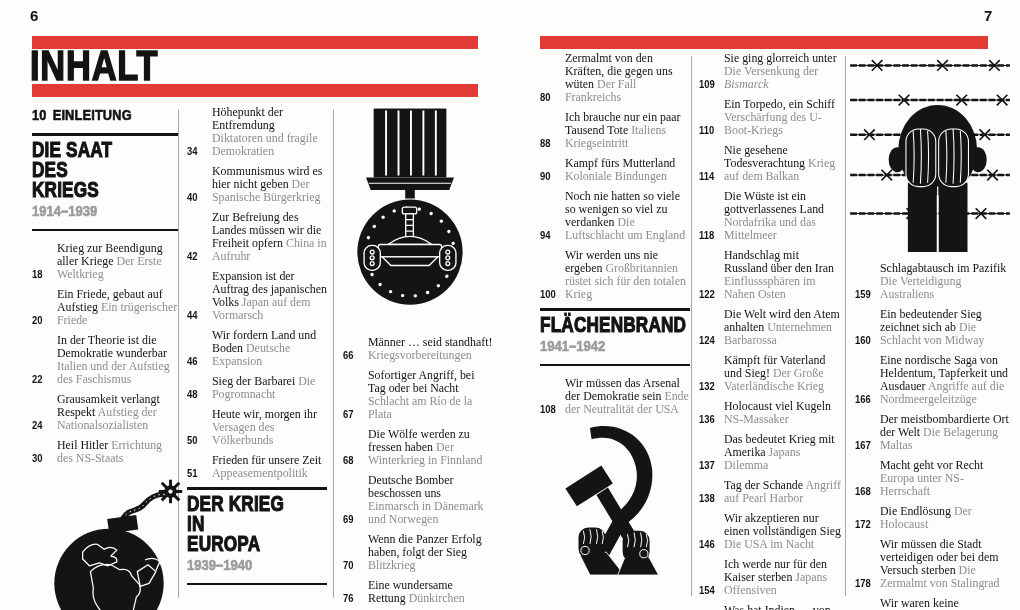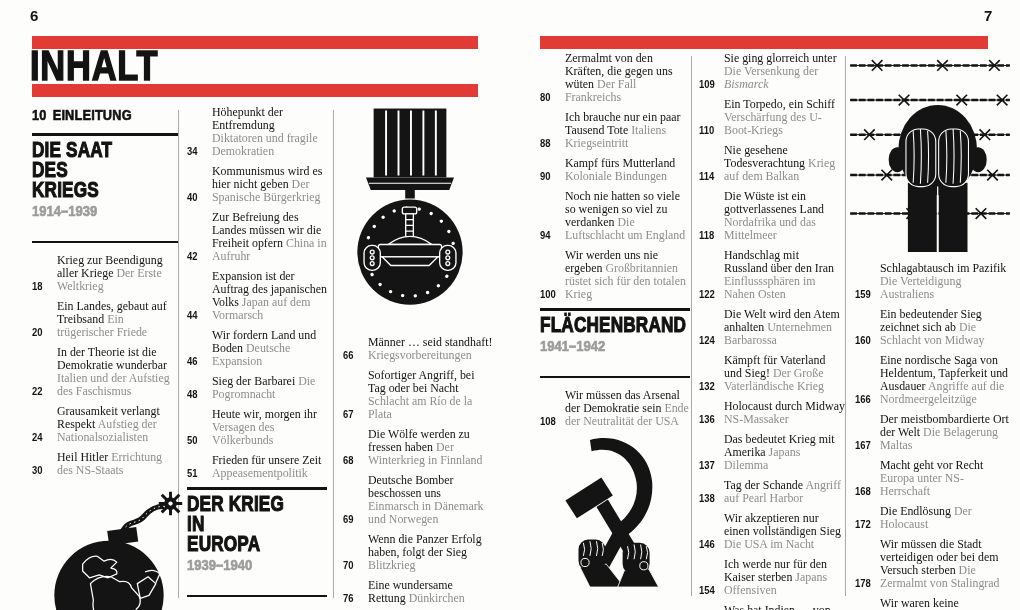--- a/index.html
+++ b/index.html
@@ -8,21 +8,21 @@
   #spread{position:relative;width:1020px;height:610px;background:#fdfdfc;overflow:hidden;}
   .pn{position:absolute;top:7px;font-weight:700;font-size:15px;line-height:18px;}
   .bar{position:absolute;height:13px;background:var(--red,#e23b36);}
   .title-inhalt{position:absolute;left:30px;top:48px;font-weight:700;font-size:43px;line-height:34px;
        letter-spacing:1px;transform:scaleX(.8);transform-origin:0 0;-webkit-text-stroke:1.6px #131313;}
   .vrule{position:absolute;width:1px;background:#a9a9a9;}
   .col{position:absolute;}
   .intro{font-weight:700;font-size:14.5px;line-height:16px;letter-spacing:.2px;margin:0 0 10px;
        transform:scaleX(.88);transform-origin:0 0;white-space:nowrap;-webkit-text-stroke:.6px #131313;}
   .intro .inum{margin-right:7px;}
-  .section{border-top:3.5px solid #131313;border-bottom:2.5px solid #131313;padding:4px 0 22px;margin:0 0 11px;}
+  .section{border-top:3.5px solid #131313;border-bottom:2.5px solid #131313;padding:4px 0 10px;margin:0 0 11px;}
   .section .st{font-weight:700;font-size:21.5px;line-height:20px;letter-spacing:.2px;white-space:pre-line;
        transform:scaleX(.8);transform-origin:0 0;-webkit-text-stroke:1.1px #131313;}
   .section .sy{font-weight:700;font-size:15.5px;line-height:17px;color:var(--years,#9c9c9c);margin-top:2px;
        transform:scaleX(.84);transform-origin:0 0;-webkit-text-stroke:.7px var(--years,#9c9c9c);}
   .entry{display:flex;margin-bottom:7px;align-items:flex-end;}
   .entry .n{flex:0 0 25px;font-weight:700;font-size:10.5px;line-height:13.5px;
        transform:scaleX(.9);transform-origin:0 0;}
   .entry .x{flex:1;font-family:"Liberation Serif",serif;font-size:11.9px;line-height:13px;
        color:var(--gray,#8d8d8d);}
   .entry .t{font-weight:400;color:#131313;}
@@ -57,21 +57,21 @@
         <div class="st">DIE SAAT DES
 KRIEGS</div>
         <div class="sy">1914–1939</div>
       </div>
       <div class="entry">
         <div class="n">18</div>
         <div class="x"><span class="t">Krieg zur Beendigung aller Kriege</span> <span class="s">Der Erste Weltkrieg</span></div>
       </div>
       <div class="entry">
         <div class="n">20</div>
-        <div class="x"><span class="t">Ein Landes, gebaut auf Treibsand</span> <span class="s">Ein trügerischer Friede</span></div>
+        <div class="x"><span class="t">Ein Friede, gebaut auf Aufstieg</span> <span class="s">Ein trügerischer Friede</span></div>
       </div>
       <div class="entry">
         <div class="n">22</div>
         <div class="x"><span class="t">In der Theorie ist die Demokratie wunderbar</span> <span class="s">Italien und der Aufstieg des Faschismus</span></div>
       </div>
       <div class="entry">
         <div class="n">24</div>
         <div class="x"><span class="t">Grausamkeit verlangt Respekt</span> <span class="s">Aufstieg der Nationalsozialisten</span></div>
       </div>
       <div class="entry">
@@ -266,21 +266,21 @@
       <div class="entry">
         <div class="n">124</div>
         <div class="x"><span class="t">Die Welt wird den Atem anhalten</span> <span class="s">Unternehmen Barbarossa</span></div>
       </div>
       <div class="entry">
         <div class="n">132</div>
         <div class="x"><span class="t">Kämpft für Vaterland und Sieg!</span> <span class="s">Der Große Vaterländische Krieg</span></div>
       </div>
       <div class="entry">
         <div class="n">136</div>
-        <div class="x"><span class="t">Holocaust durch Midway</span> <span class="s">NS-Massaker</span></div>
+        <div class="x"><span class="t">Holocaust viel Kugeln</span> <span class="s">NS-Massaker</span></div>
       </div>
       <div class="entry">
         <div class="n">137</div>
         <div class="x"><span class="t">Das bedeutet Krieg mit Amerika</span> <span class="s">Japans Dilemma</span></div>
       </div>
       <div class="entry">
         <div class="n">138</div>
         <div class="x"><span class="t">Tag der Schande</span> <span class="s">Angriff auf Pearl Harbor</span></div>
       </div>
       <div class="entry">

